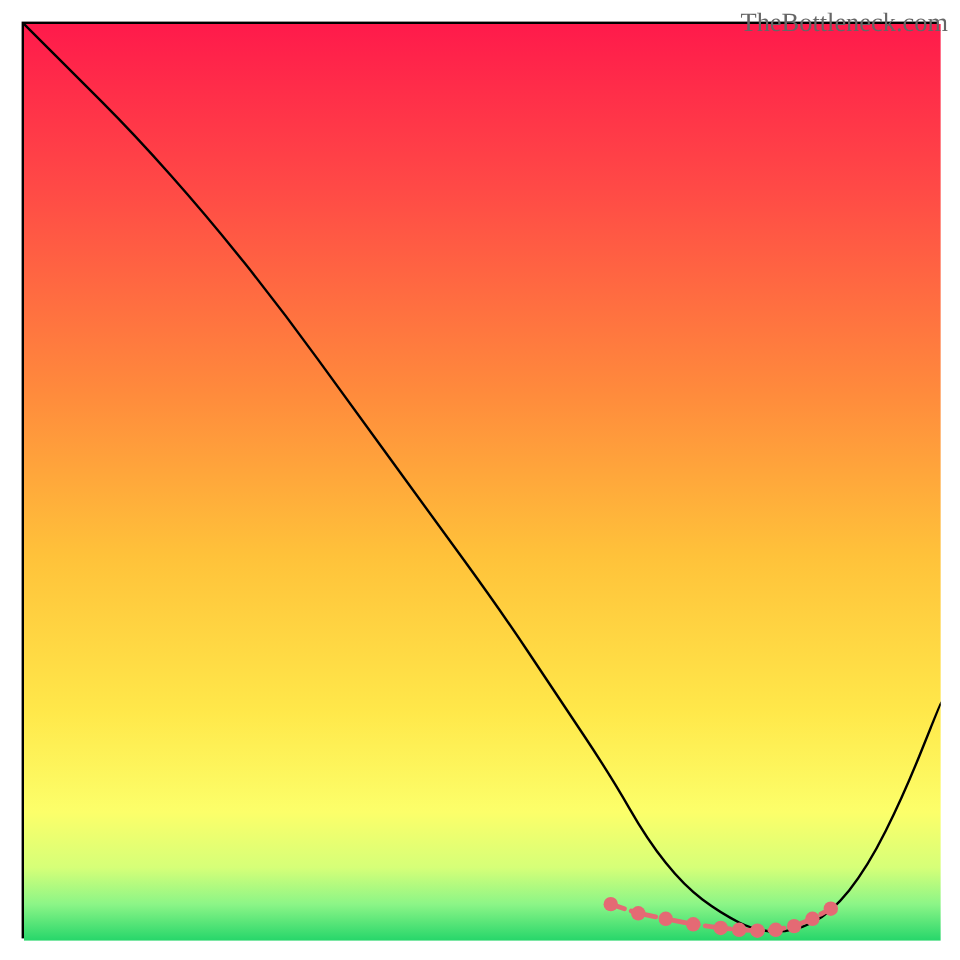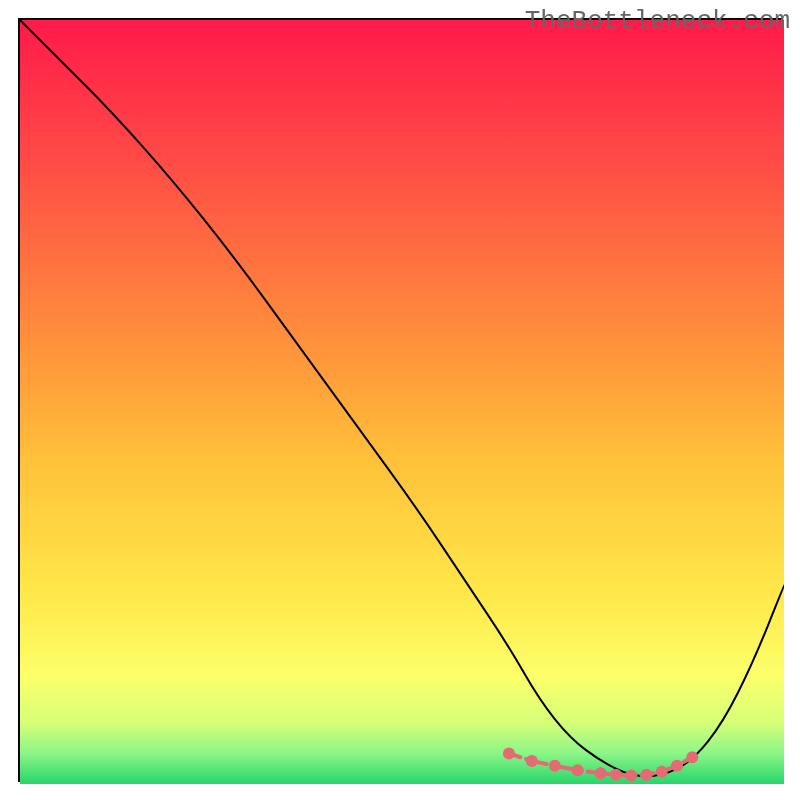--- a/index.html
+++ b/index.html
@@ -2,22 +2,22 @@
 <html><head>
 <meta charset="utf-8">
 <style>
   * { margin: 0; padding: 0; box-sizing: border-box; }
   html, body { width: 800px; height: 800px; overflow: hidden; background: #fff; }
   .container { position: relative; width: 800px; height: 800px; }
   .watermark {
     position: absolute;
     top: 6px;
     right: 10px;
-    font-family: Liberation Mono, monospace;
-    font-size: 26px;
+    font-family: Liberation Serif, serif;
+    font-size: 22px;
     color: #666;
     z-index: 10;
     text-align: center;
   }
   .plot-area {
     position: absolute;
     left: 18px;
     top: 18px;
     width: 764px;
     height: 764px;

